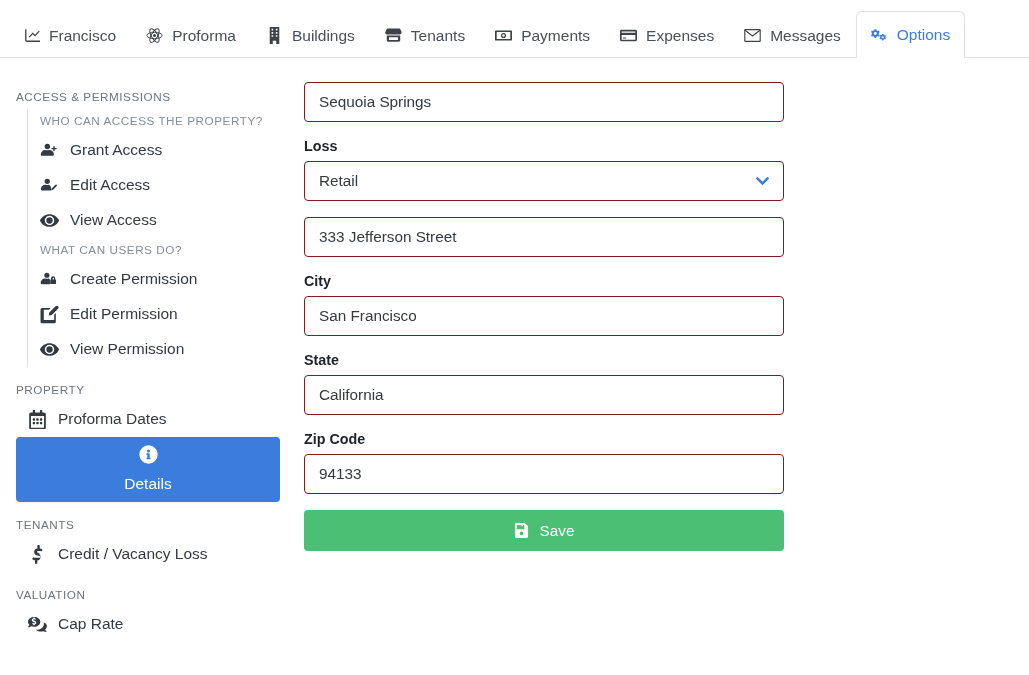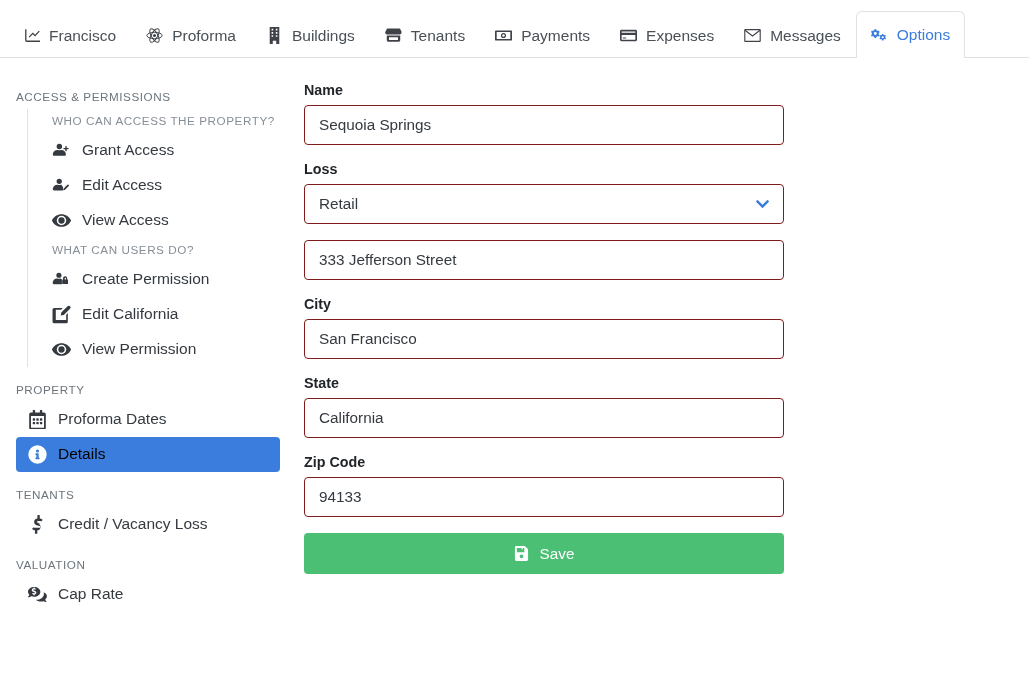--- a/index.html
+++ b/index.html
@@ -70,21 +70,20 @@
     letter-spacing: 0.55px;
     color: #6c757d;
     text-transform: uppercase;
     padding: 6px 0 6px 0;
     margin-top: 10px;
   }
   .sb-section.first { margin-top: 0; }
 
   .sb-group {
     border-left: 1px solid #dee2e6;
-    padding-left: 12px;
     margin-left: 11px;
   }
   .sb-subheader {
     font-size: 11.7px;
     letter-spacing: 0.55px;
     color: #868e96;
     text-transform: uppercase;
     padding: 5px 0 6px 12px;
   }
 
@@ -103,21 +102,22 @@
     display: inline-flex;
     align-items: center;
     justify-content: center;
     width: 19px;
     height: 19px;
     flex: none;
     color: #343a40;
   }
   .sb-item.active {
     background: #3b7ddd;
-    color: #000000;
+    color: #ffffff;
+    flex-direction: column;
   }
   .sb-item.active .sicon { color: #ffffff; }
 
   
   .form {
     padding: 24px 0 0 8px;
     width: 480px;
   }
   .field { margin-bottom: 16px; }
   .field-label {
@@ -305,21 +305,21 @@
         <span>Create Permission</span>
       </div>
 
       <div class="sb-item">
         <span class="sicon">
           <svg width="19" height="19" viewBox="0 0 512 512" fill="currentColor">
               <path d="M48 64h250l-48 48H96v304h304V262l48-48v250a48 48 0 0 1-48 48H48a48 48 0 0 1-48-48V112a48 48 0 0 1 48-48z" transform="translate(14,22) scale(0.92)"></path>
               <path d="M494 42a58 58 0 0 0-82 0L250 204l-14 82 82-14 162-162a58 58 0 0 0 14-68z"></path>
             </svg>
         </span>
-        <span>Edit California</span>
+        <span>Edit Permission</span>
       </div>
 
       <div class="sb-item">
         <span class="sicon">
           <svg width="19" height="19" viewBox="0 0 576 512" fill="currentColor">
               <path d="M572 241C518 135 410 64 288 64S58 135 4 241a33 33 0 0 0 0 30c54 106 162 177 284 177s230-71 284-177a33 33 0 0 0 0-30zM288 400a144 144 0 1 1 0-288 144 144 0 0 1 0 288zm0-240a96 96 0 1 0 0 192 96 96 0 0 0 0-192z"></path>
             </svg>
         </span>
         <span>View Permission</span>
       </div>
@@ -365,21 +365,20 @@
             <path d="M538 386c22-21 36-48 36-79 0-54-41-100-100-119a176 176 0 0 1 8 50c0 98-105 178-234 178a338 338 0 0 1-12 0c34 33 91 55 157 55 26 0 52-4 74-11 21 13 52 26 90 26a6 6 0 0 0 6-4 6 6 0 0 0-1-7c0-1-26-25-39-57z"></path>
           </svg>
       </span>
       <span>Cap Rate</span>
     </div>
   </nav>
 
   <form class="form">
 
     <div class="field">
-      <label class="field-label">Name</label>
       <div class="control">
         <span>Sequoia Springs</span>
       </div>
     </div>
 
     <div class="field">
       <label class="field-label">Loss</label>
       <div class="control select">
         <span>Retail</span>
         <span class="chev">

